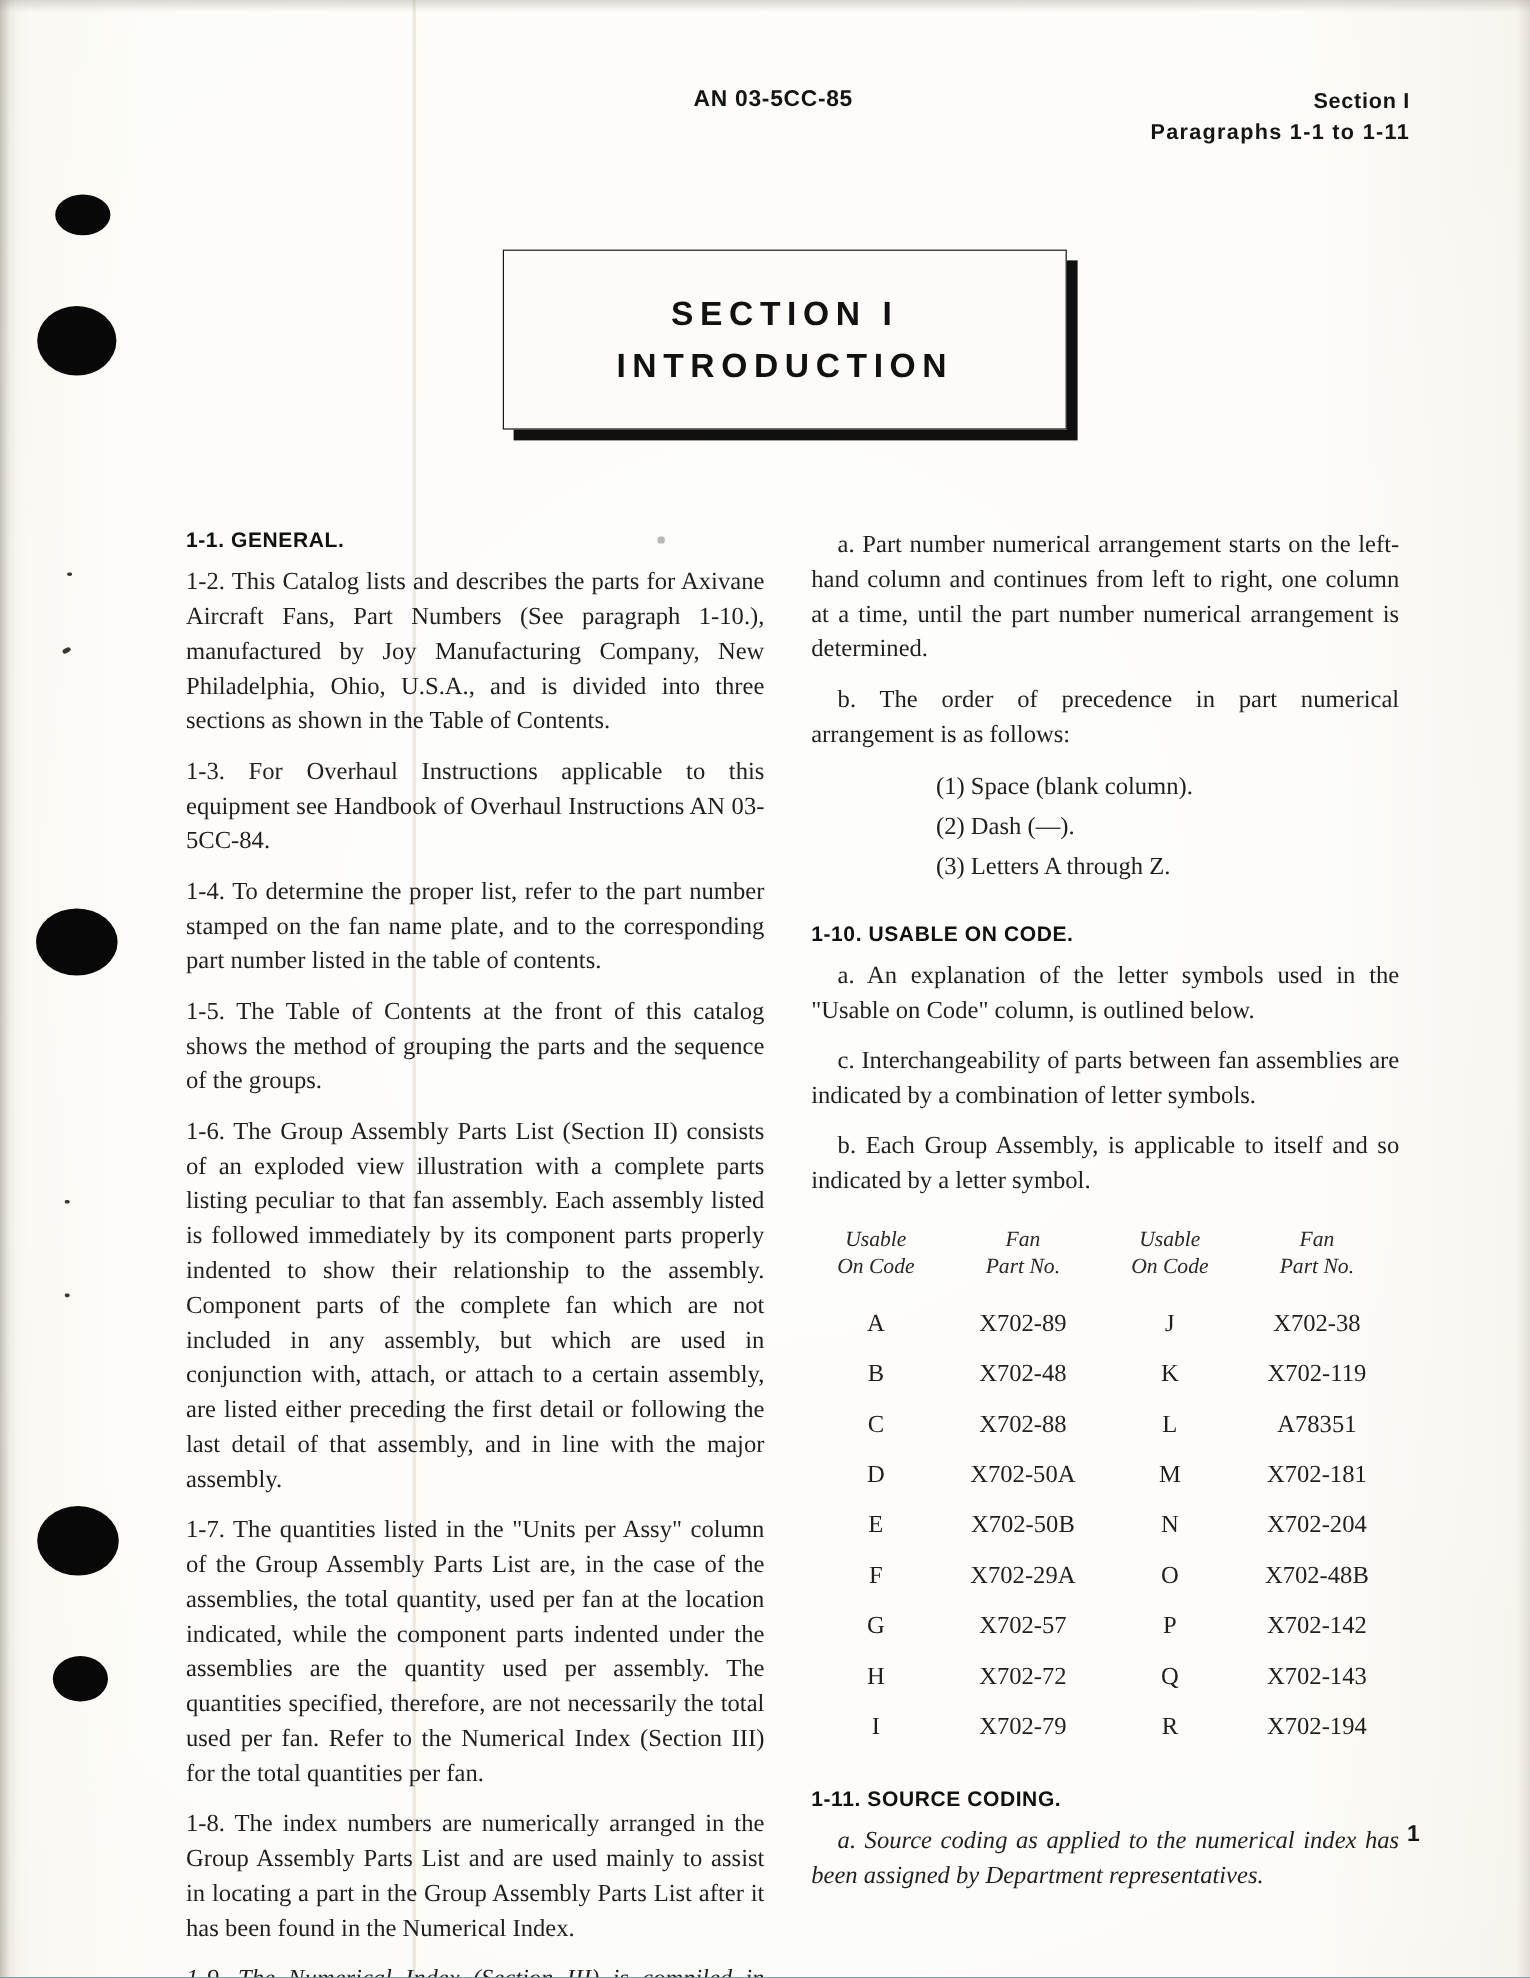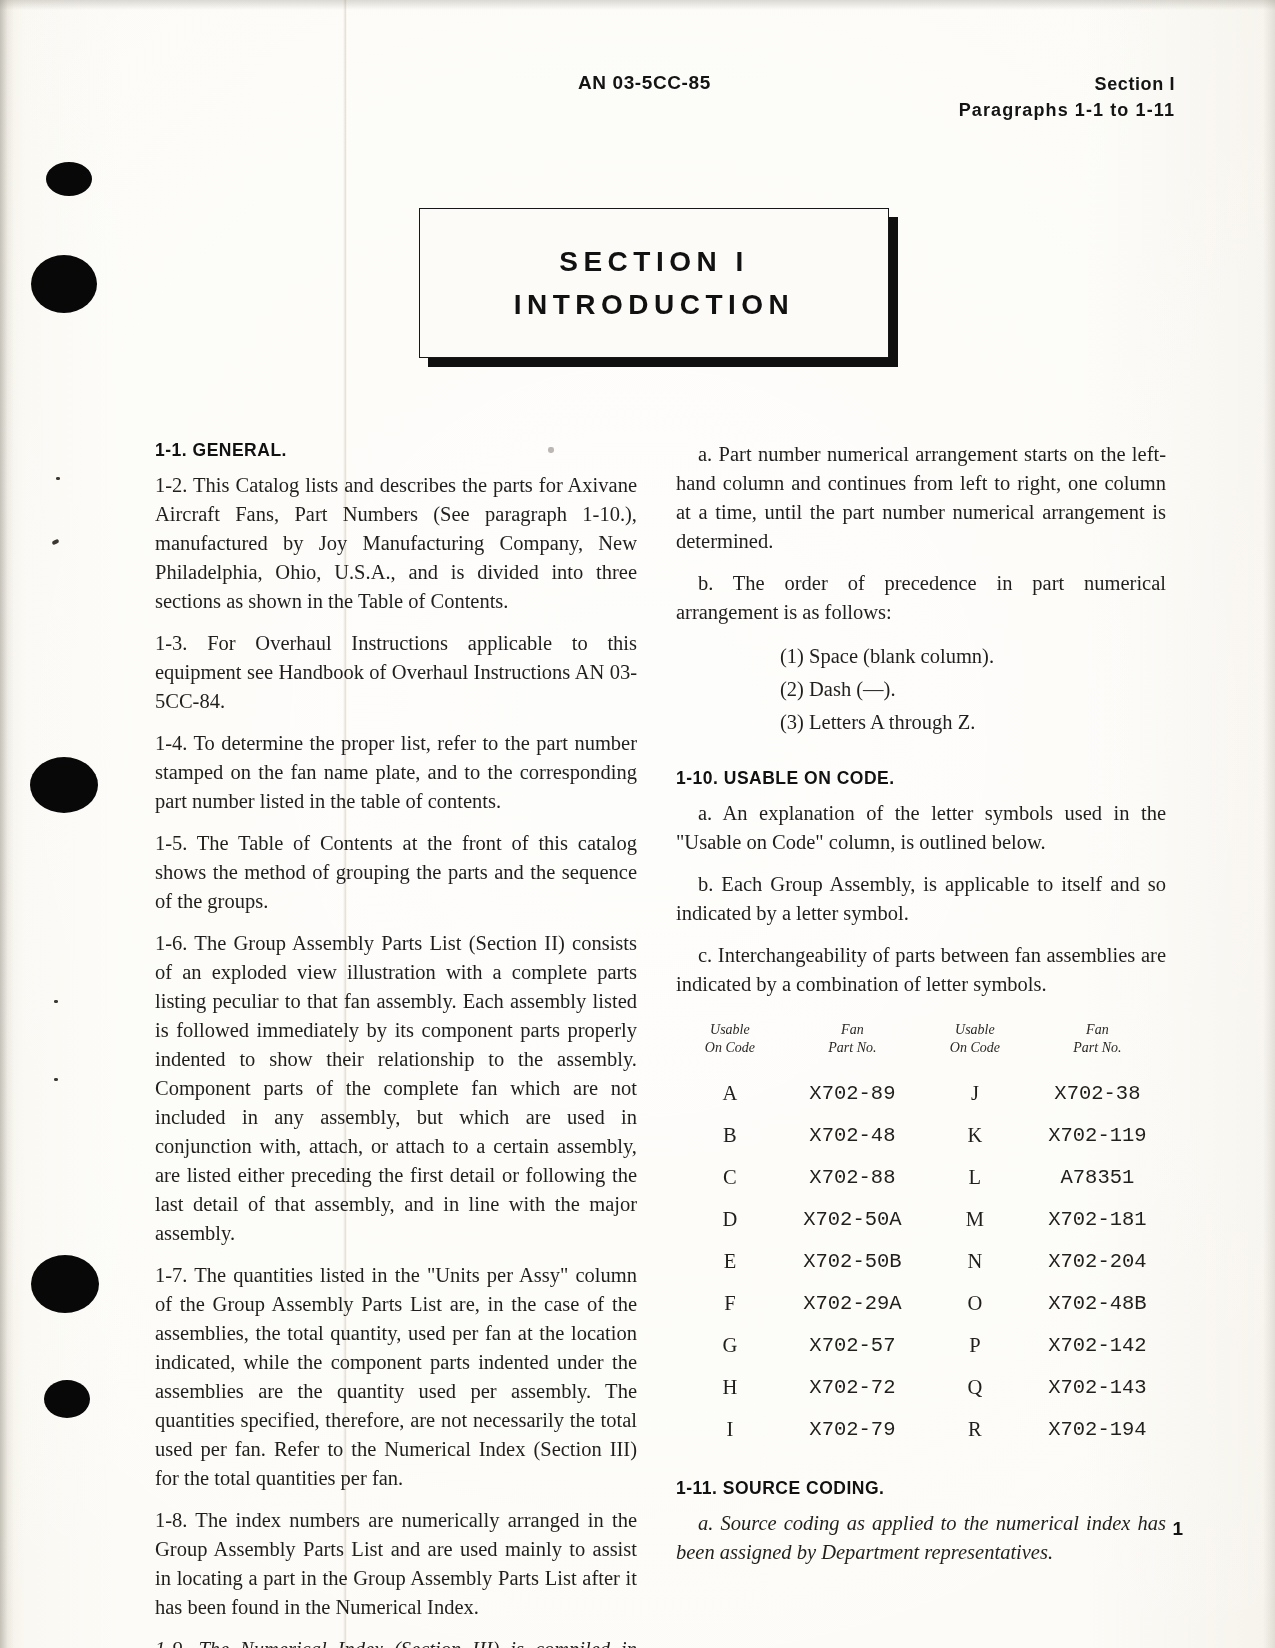--- a/index.html
+++ b/index.html
@@ -179,36 +179,36 @@
 
   
   #usable-table {
     margin: 22px 0 8px 0;
     width: 100%;
     border-collapse: collapse;
   }
   #usable-table th {
     font-style: italic;
     font-weight: normal;
-    font-size: 14px;
+    font-size: 18px;
     line-height: 1.28;
     padding: 0 0 16px 0;
     color: #2a2724;
     text-align: center;
     font-family: "Liberation Serif", "DejaVu Serif", serif;
   }
   #usable-table th .th2 { display: block; }
   #usable-table td {
     font-size: 20.5px;
     text-align: center;
     padding: 9.5px 0;
     color: #211f1d;
   }
   #usable-table td.code { width: 22%; }
-  #usable-table td.part { width: 28%; font-family: Liberation Mono, monospace; }
+  #usable-table td.part { width: 28%; }
 
   
   #folio {
     position: absolute;
     right: 92px;
     bottom: 108px;
     font-family: "Liberation Sans", "DejaVu Sans", sans-serif;
     font-weight: bold;
     font-size: 19px;
     color: #141414;
@@ -270,22 +270,22 @@
     <p class="body indent">b. The order of precedence in part numerical arrangement is as follows:</p>
 
     <ul class="numlist">
       <li>(1) Space (blank column).</li>
       <li>(2) Dash (—).</li>
       <li>(3) Letters A through Z.</li>
     </ul>
 
     <h2 class="heading spaced-above">1-10. USABLE ON CODE.</h2>
     <p class="body indent">a. An explanation of the letter symbols used in the "Usable on Code" column, is outlined below.</p>
+    <p class="body indent">c. Interchangeability of parts between fan assemblies are indicated by a combination of letter symbols.</p>
     <p class="body indent">b. Each Group Assembly, is applicable to itself and so indicated by a letter symbol.</p>
-    <p class="body indent">c. Interchangeability of parts between fan assemblies are indicated by a combination of letter symbols.</p>
 
     <table id="usable-table">
       <thead>
         <tr>
           <th>
             <span>Usable</span>
             <span class="th2">On Code</span>
           </th>
           <th>
             <span>Fan</span>

